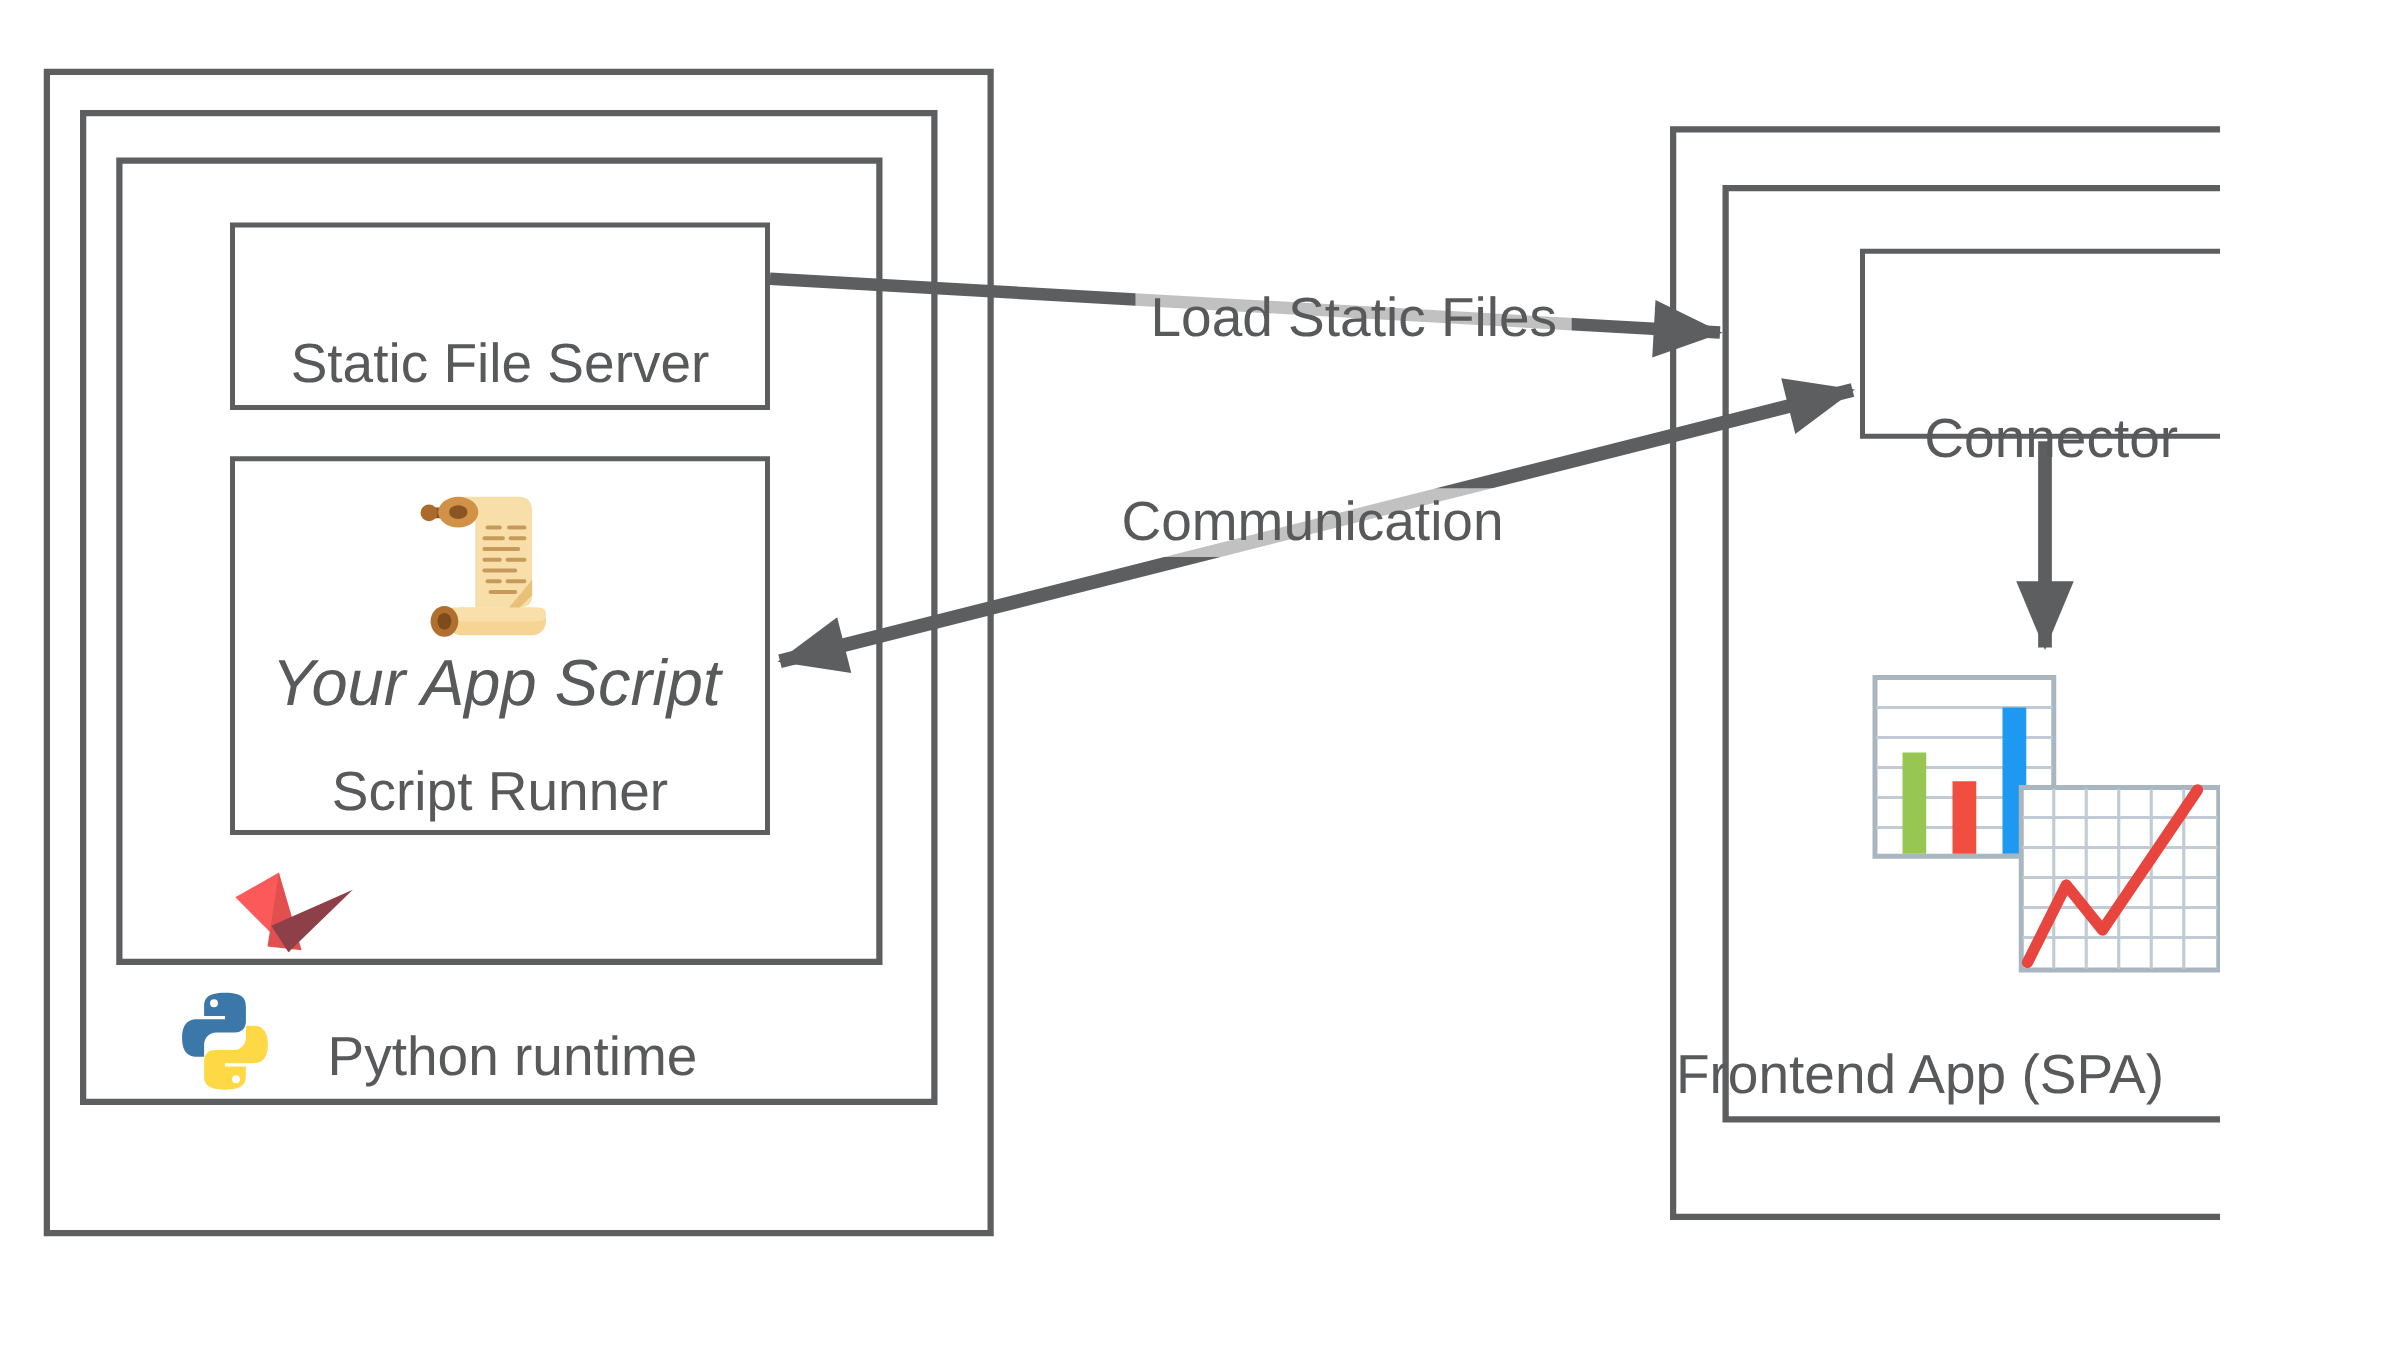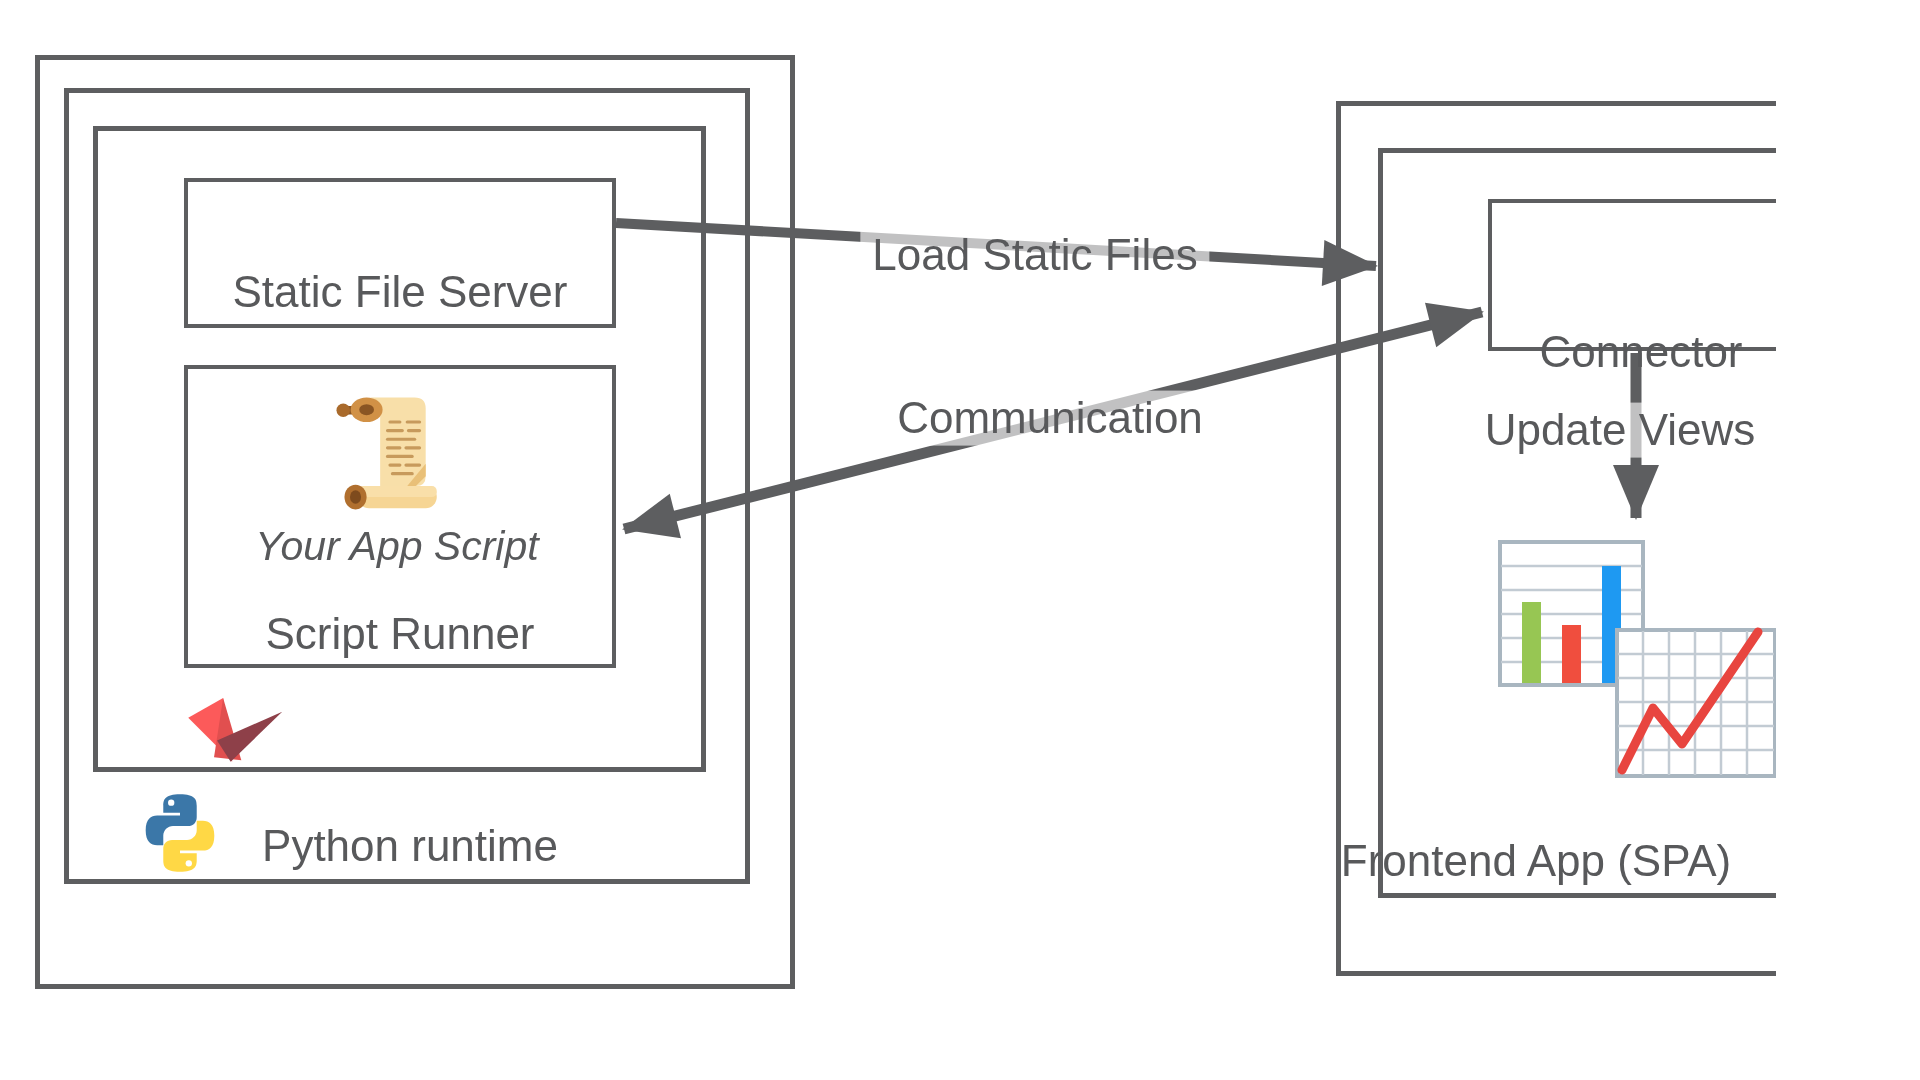--- a/index.html
+++ b/index.html
@@ -17,32 +17,32 @@
   #box-sr        {left:184px; top:365px; width:432px; height:303px;}
   #box-browser   {left:1336px;top:101px; width:568px; height:875px;}
   #box-frontend  {left:1378px;top:148px; width:496px; height:750px;}
   #box-connector {left:1488px;top:199px; width:307px; height:152px;}
   
   .lbl{
     position:absolute;transform:translate(-50%,-50%);
     font-size:44px;line-height:1.2;white-space:nowrap;color:#58595b;
     letter-spacing:0px;z-index:6;
   }
-  .lbl.italic{font-style:italic;font-size:41px;}
+  .lbl.italic{font-style:italic;font-size:52px;}
   .lbl.on-line{background:rgba(255,255,255,0.62);padding:1px 12px;z-index:5;}
   #lbl-sfs       {left:400px; top:292px;}
   #lbl-appscript {left:397px; top:547px;}
   #lbl-sr        {left:400px; top:634px;}
   #lbl-streamlit {left:404px; top:727px;}
   #lbl-python    {left:410px; top:846px;}
   #lbl-remote    {left:415px; top:952px;}
   #lbl-connector {left:1641px;top:312px;margin-top:40px;}
   #lbl-frontend  {left:1536px;top:861px;}
   #lbl-browser   {left:1618px;top:941px;}
-  #lbl-load      {left:1035px;top:255px;}
+  #lbl-load      {left:1083px;top:255px;}
   #lbl-comm      {left:1050px;top:418px;}
   #lbl-update    {left:1620px;top:430px;}
   
   .icon{position:absolute;z-index:3;}
   #icon-scroll   {left:328px; top:390px; width:124px; height:128px;}
   #icon-streamlit{left:173px; top:692px; width:126px; height:72px;}
   #icon-python   {left:136px; top:786px; width:88px;  height:94px;}
   #icon-charts   {left:1496px;top:538px; width:284px; height:242px;}
   
   #arrow-layer{position:absolute;left:0;top:0;z-index:4;pointer-events:none;}
@@ -144,15 +144,14 @@
   </svg>
 
   <div class="lbl" id="lbl-sfs">Static File Server</div>
   <div class="lbl italic" id="lbl-appscript">Your App Script</div>
   <div class="lbl" id="lbl-sr">Script Runner</div>
   <div class="lbl" id="lbl-python">Python runtime</div>
   <div class="lbl" id="lbl-connector">Connector</div>
   <div class="lbl" id="lbl-frontend">Frontend App (SPA)</div>
   <div class="lbl on-line" id="lbl-load">Load Static Files</div>
   <div class="lbl on-line" id="lbl-comm">Communication</div>
-  <div class="lbl on-line" id="lbl-update">Update Views</div>
 
 </div>
 
 </body></html>

